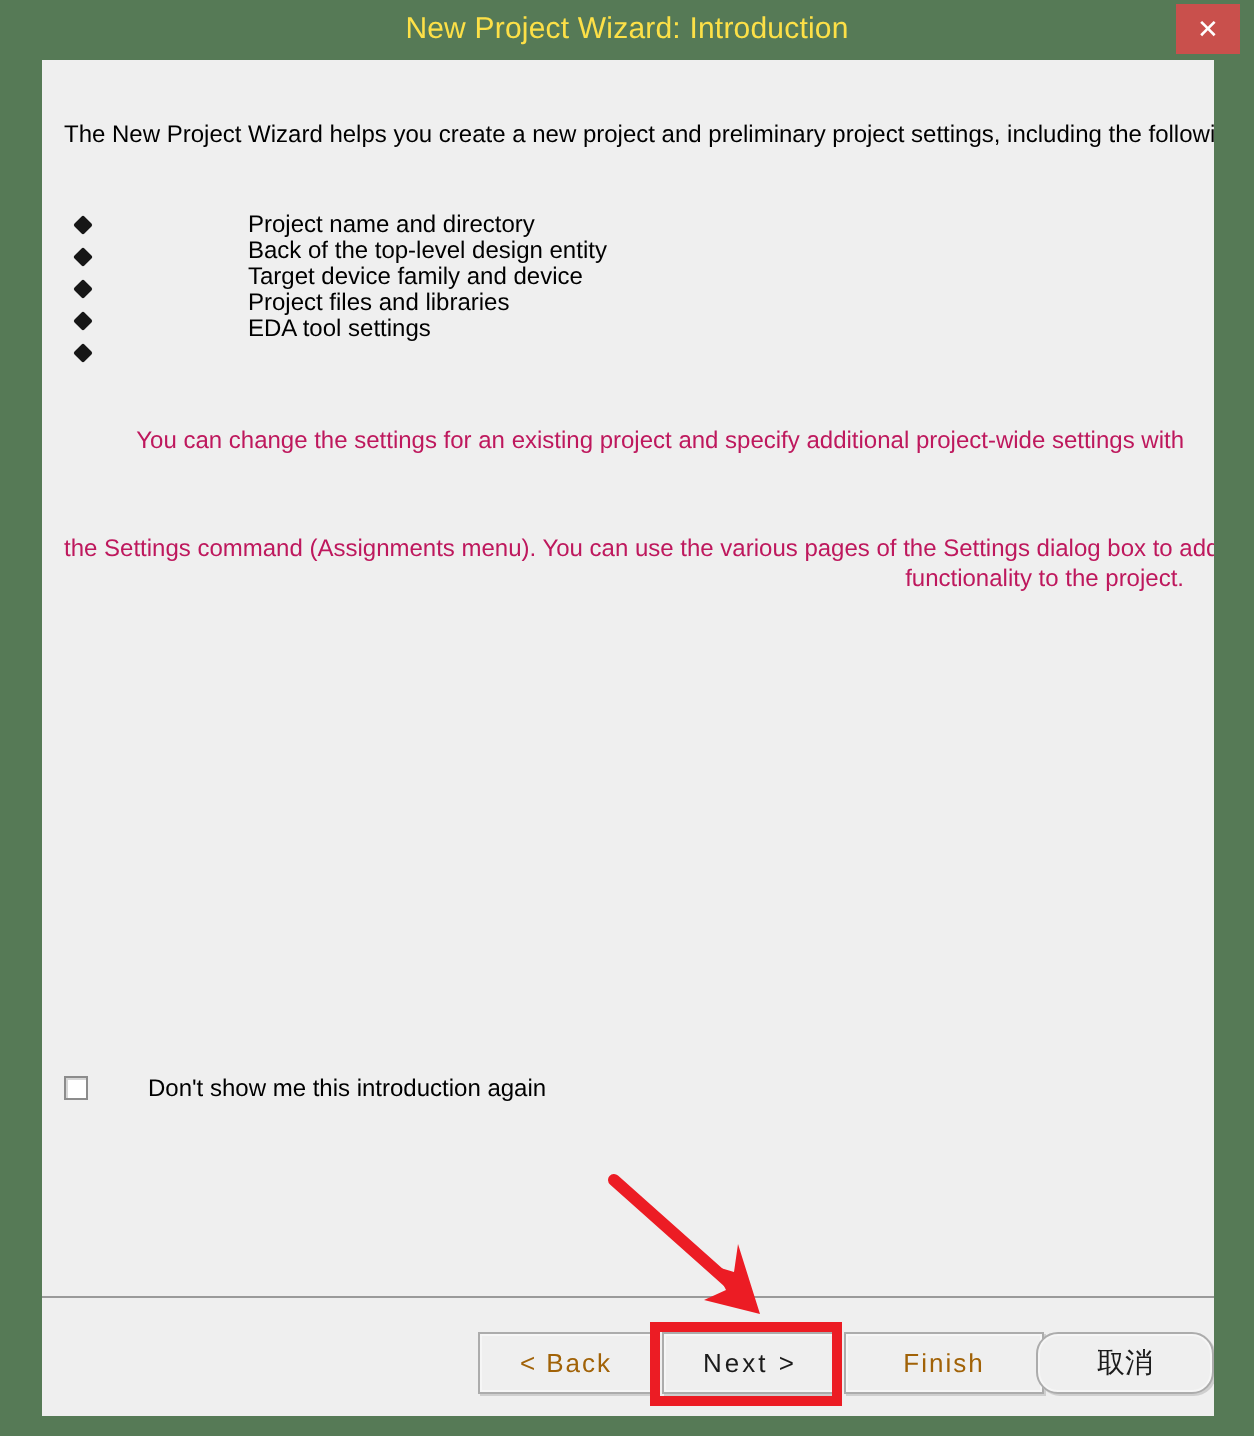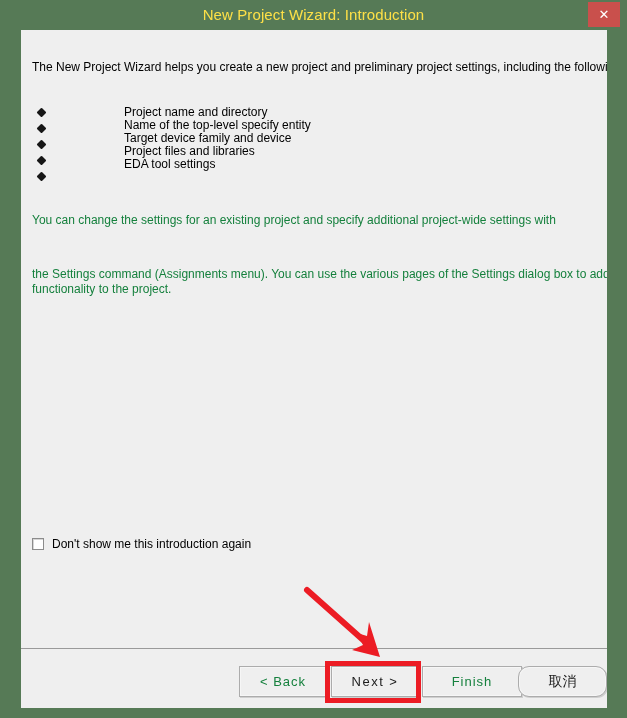--- a/index.html
+++ b/index.html
@@ -111,23 +111,24 @@
   }
 
   
   #paragraph {
     position: absolute;
     left: 11px;
     top: 183px;
     width: 560px;
   }
   .para-line {
-    color: #15803d;
-    font-size: 12px;
-    white-space: nowrap;
+    color: #be185d;
+    font-size: 12px;
+    white-space: nowrap;
+    text-align: right;
   }
   #para-l1 { margin-bottom: 3px; }
   #para-l2 { margin-bottom: 0px; line-height: 15px; margin-top: 40px; }
   #para-l3 { line-height: 14px; }
 
   
   #checkbox-row {
     position: absolute;
     left: 11px;
     top: 506px;
@@ -142,20 +143,21 @@
     background: #ffffff;
     border: 1px solid #8c8c8c;
     box-shadow: inset 1px 1px 0 #d6d6d6;
     box-sizing: border-box;
     margin-right: 8px;
   }
   #checkbox-label {
     color: #000000;
     font-size: 12px;
     white-space: nowrap;
+    margin-left: 22px;
   }
 
   
   #separator {
     position: absolute;
     left: 0px;
     top: 618px;
     width: 586px;
     height: 1px;
     background: #9a9a9a;
@@ -171,21 +173,21 @@
     box-shadow: 1px 1px 0 #cfcfcf, inset 0 0 0 1px #f6f6f6;
     box-sizing: border-box;
     font-size: 13px;
     line-height: 29px;
     text-align: center;
     color: #1b1b1b;
     font-family: "Liberation Sans", sans-serif;
     letter-spacing: 1px;
   }
   .dlg-button.disabled {
-    color: #15803d;
+    color: #a16207;
     cursor: default;
   }
   .dlg-button.enabled { cursor: pointer; text-align: center; }
 
   #btn-back   { left: 218px; width: 88px; }
   #btn-next   { left: 310px; width: 88px; letter-spacing: 1.5px; }
   #btn-finish { left: 401px; width: 100px; }
   #btn-cancel { left: 497px; width: 89px; letter-spacing: 0px; font-size: 14px; border-radius: 11px;}
 
   
@@ -227,21 +229,21 @@
     <div id="bullet-column">
       <div class="bullet-dot"></div>
       <div class="bullet-dot"></div>
       <div class="bullet-dot"></div>
       <div class="bullet-dot"></div>
       <div class="bullet-dot"></div>
     </div>
 
     <div id="bullet-labels">
       <div class="bullet-label">Project name and directory</div>
-      <div class="bullet-label">Name of the top-level specify entity</div>
+      <div class="bullet-label">Back of the top-level design entity</div>
       <div class="bullet-label">Target device family and device</div>
       <div class="bullet-label">Project files and libraries</div>
       <div class="bullet-label">EDA tool settings</div>
     </div>
 
     <div id="paragraph">
       <div class="para-line" id="para-l1">You can change the settings for an existing project and specify additional project-wide settings with</div>
       <div class="para-line" id="para-l2">the Settings command (Assignments menu). You can use the various pages of the Settings dialog box to add</div>
       <div class="para-line" id="para-l3">functionality to the project.</div>
     </div>

